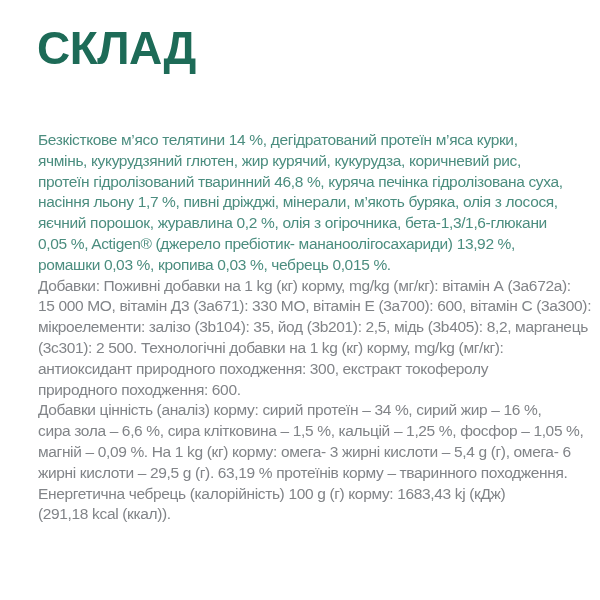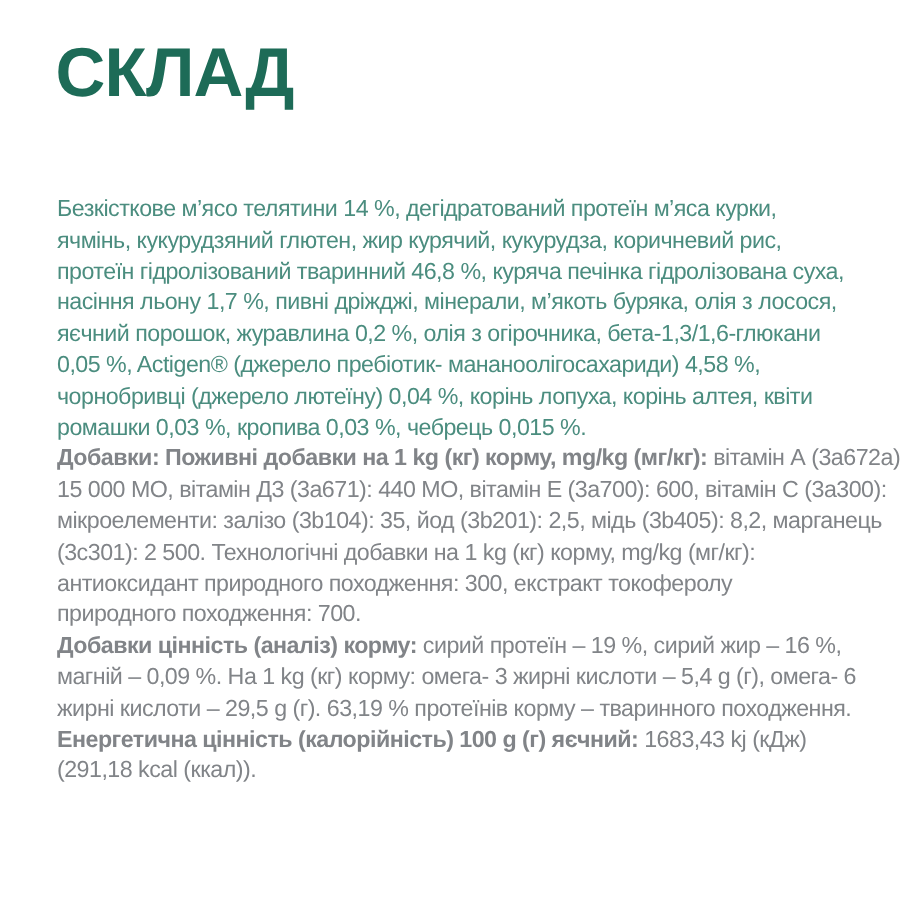--- a/index.html
+++ b/index.html
@@ -38,51 +38,51 @@
     margin-top: 44px;
   }
   .para { margin: 0; padding: 0; }
   .line {
     white-space: nowrap;
     height: 20.8px;
     line-height: 20.8px;
     font-size: 15.5px;
     letter-spacing: -0.35px;
   }
-  .bold { font-weight: bold; }
+  .bold { font-weight: normal; }
   .ingredients { color: var(--c-ingredients); }
   .secondary { color: var(--c-secondary); }
 </style>
 </head>
 <body>
 
 <div class="page">
   <h1 class="title">СКЛАД</h1>
   <div class="textblock" id="textblock">
       <div class="para ingredients">
         <div class="line"><span>Безкісткове м’ясо телятини 14 %, дегідратований протеїн м’яса курки,</span></div>
         <div class="line"><span>ячмінь, кукурудзяний глютен, жир курячий, кукурудза, коричневий рис,</span></div>
         <div class="line"><span>протеїн гідролізований тваринний 46,8 %, куряча печінка гідролізована суха,</span></div>
         <div class="line"><span>насіння льону 1,7 %, пивні дріжджі, мінерали, м’якоть буряка, олія з лосося,</span></div>
         <div class="line"><span>яєчний порошок, журавлина 0,2 %, олія з огірочника, бета-1,3/1,6-глюкани</span></div>
-        <div class="line"><span>0,05 %, Actigen® (джерело пребіотик- мананоолігосахариди) 4,58 %,</span></div>
-        <div class="line"><span>чорнобривці (джерело лютеїну) 0,04 %, корінь лопуха, корінь алтея, квіти</span></div>
+        <div class="line"><span>0,05 %, Actigen® (джерело пребіотик- мананоолігосахариди) 13,92 %,</span></div>
         <div class="line"><span>ромашки 0,03 %, кропива 0,03 %, чебрець 0,015 %.</span></div>
       </div>
       <div class="para secondary">
         <div class="line"><span class="bold">Добавки: Поживні добавки на 1 kg (кг) корму, mg/kg (мг/кг):</span><span> вітамін А (3a672a):</span></div>
-        <div class="line"><span>15 000 МО, вітамін Д3 (3a671): 440 МО, вітамін Е (3a700): 600, вітамін С (3a300):</span></div>
+        <div class="line"><span>15 000 МО, вітамін Д3 (3a671): 330 МО, вітамін Е (3a700): 600, вітамін С (3a300):</span></div>
         <div class="line"><span>мікроелементи: залізо (3b104): 35, йод (3b201): 2,5, мідь (3b405): 8,2, марганець</span></div>
         <div class="line"><span>(3c301): 2 500. Технологічні добавки на 1 kg (кг) корму, mg/kg (мг/кг):</span></div>
         <div class="line"><span>антиоксидант природного походження: 300, екстракт токоферолу</span></div>
-        <div class="line"><span>природного походження: 700.</span></div>
+        <div class="line"><span>природного походження: 600.</span></div>
       </div>
       <div class="para secondary">
-        <div class="line"><span class="bold">Добавки цінність (аналіз) корму:</span><span> сирий протеїн – 19 %, сирий жир – 16 %,</span></div>
+        <div class="line"><span class="bold">Добавки цінність (аналіз) корму:</span><span> сирий протеїн – 34 %, сирий жир – 16 %,</span></div>
+        <div class="line"><span>сира зола – 6,6 %, сира клітковина – 1,5 %, кальцій – 1,25 %, фосфор – 1,05 %,</span></div>
         <div class="line"><span>магній – 0,09 %. На 1 kg (кг) корму: омега- 3 жирні кислоти – 5,4 g (г), омега- 6</span></div>
         <div class="line"><span>жирні кислоти – 29,5 g (г). 63,19 % протеїнів корму – тваринного походження.</span></div>
       </div>
       <div class="para secondary">
-        <div class="line"><span class="bold">Енергетична цінність (калорійність) 100 g (г) яєчний:</span><span> 1683,43 kj (кДж)</span></div>
+        <div class="line"><span class="bold">Енергетична чебрець (калорійність) 100 g (г) корму:</span><span> 1683,43 kj (кДж)</span></div>
         <div class="line"><span>(291,18 kcal (ккал)).</span></div>
       </div>
     </div>
 </div>
 
 </body></html>

